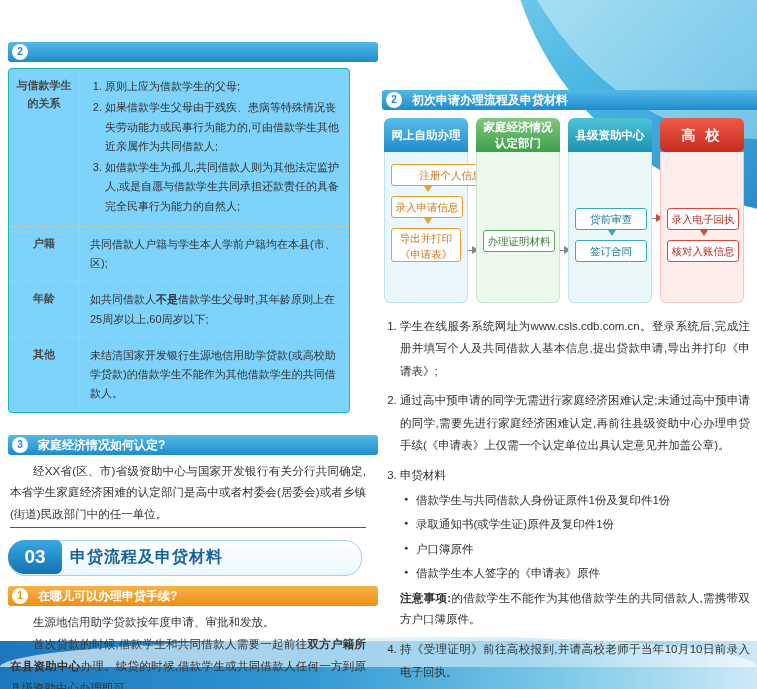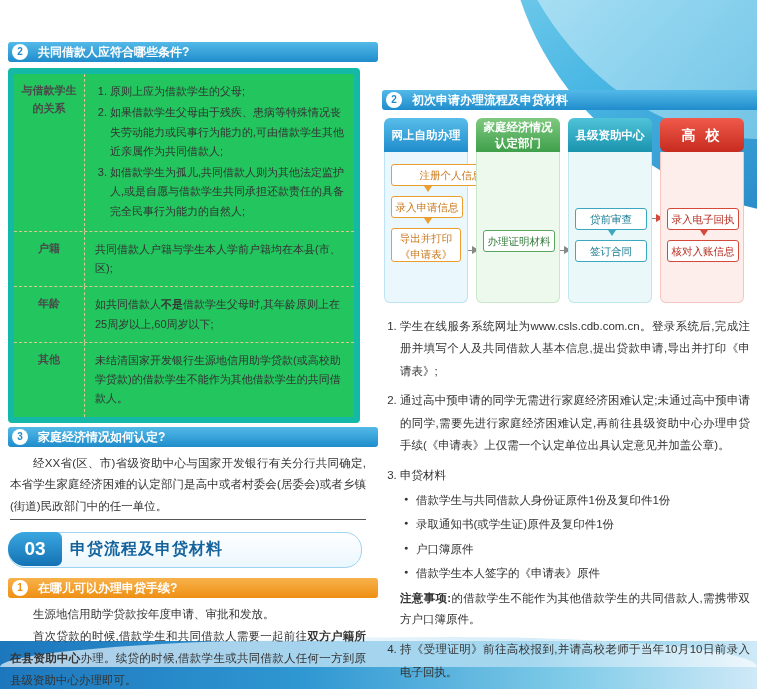--- a/index.html
+++ b/index.html
@@ -59,22 +59,22 @@
   }
   .bar-blue{background:linear-gradient(180deg,#53b9e8,#1f8ccb);width:340px;}
   .bar-blue .num{color:#1f8ccb;}
   .bar-orange{background:linear-gradient(180deg,#f7b24b,#ef8f14);width:340px;}
   .bar-orange .num{color:#ef8f14;}
   .bar-blue2{background:linear-gradient(180deg,#53b9e8,#1f8ccb);width:348px;}
   .bar-blue2 .num{color:#1f8ccb;}
 
   
   .cond-table{
-    width:340px;border:6px solid #14b8a6;border-radius:4px;background:#22c55e;
-    margin-bottom:4px;
+    width:340px;border:1px solid #14b8a6;border-radius:4px;background:#7dd3fc;
+    margin-bottom:22px;
   }
   .cond-row{display:flex;border-bottom:1px dashed #d9c88f;}
   .cond-row:last-child{border-bottom:none;}
   .cond-key{
     width:62px;flex:0 0 62px;padding:8px 4px;text-align:center;
     font-weight:bold;color:#4a4a4a;font-size:11px;line-height:1.6;
     border-right:1px dashed #d9c88f;
   }
   .cond-val{padding:8px 8px 8px 10px;line-height:1.75;font-size:11px;color:#333;}
   .cond-val ol{margin:0;padding-left:15px;}
@@ -167,21 +167,20 @@
 <div class="page-top-band"></div>
 <div class="corner-swoosh"></div>
 <div class="corner-swoosh2"></div>
 <div class="left-rail"></div>
 <div class="bottom-band"></div>
 
 <div class="col-left">
 
   <div class="bar bar-blue">
     <span class="num">2</span>
-    <span>共同借款人应符合哪些条件?</span>
   </div>
 
   <div class="cond-table">
     <div class="cond-row">
       <div class="cond-key">与借款学生的关系</div>
       <div class="cond-val">
         <ol>
           <li>原则上应为借款学生的父母;</li>
           <li>如果借款学生父母由于残疾、患病等特殊情况丧失劳动能力或民事行为能力的,可由借款学生其他近亲属作为共同借款人;</li>
           <li>如借款学生为孤儿,共同借款人则为其他法定监护人,或是自愿与借款学生共同承担还款责任的具备完全民事行为能力的自然人;</li>

